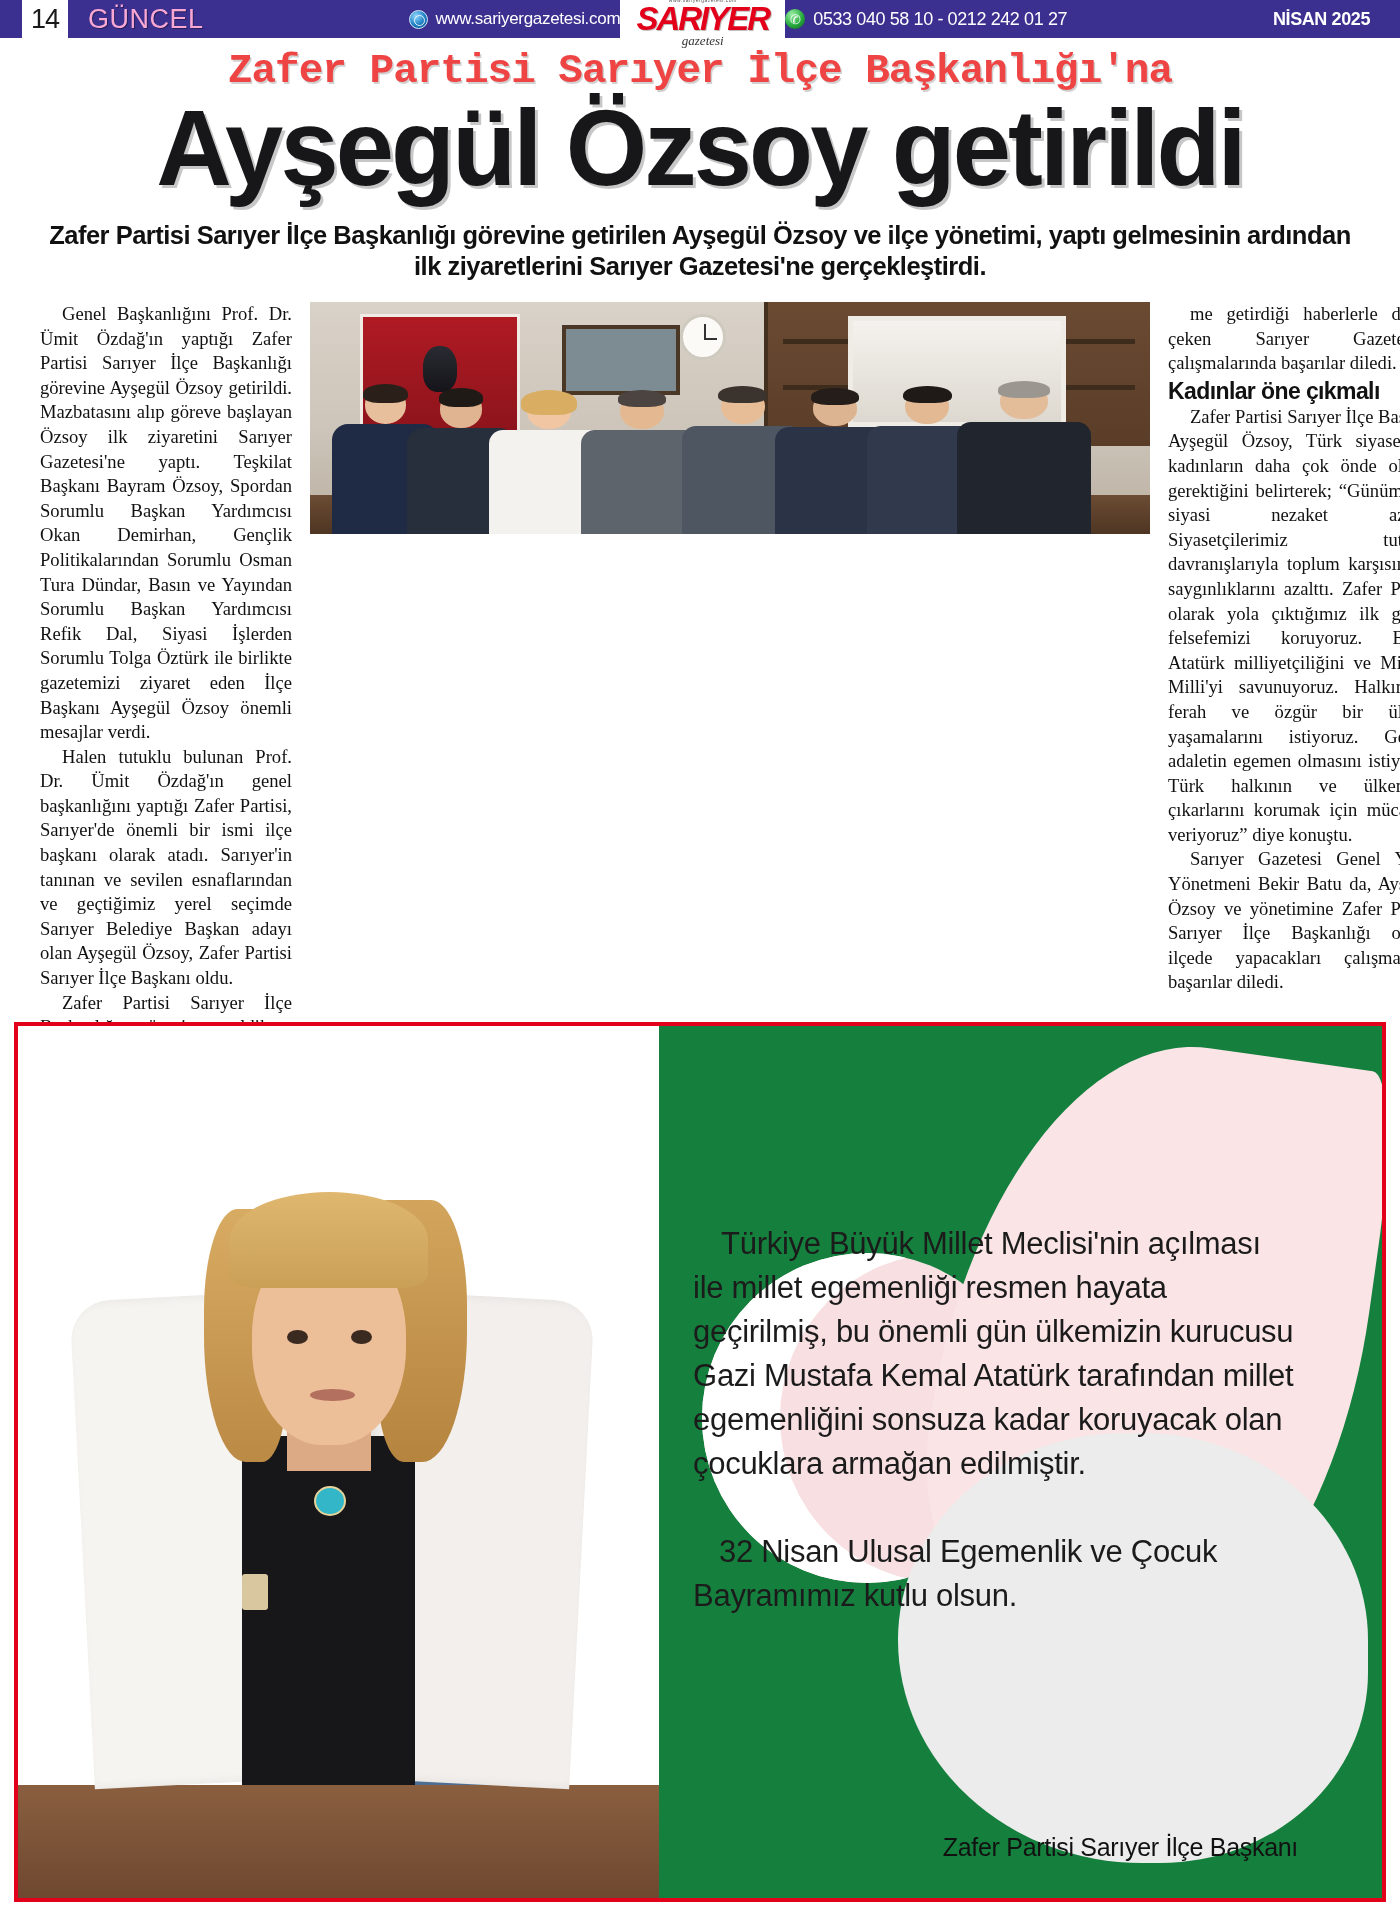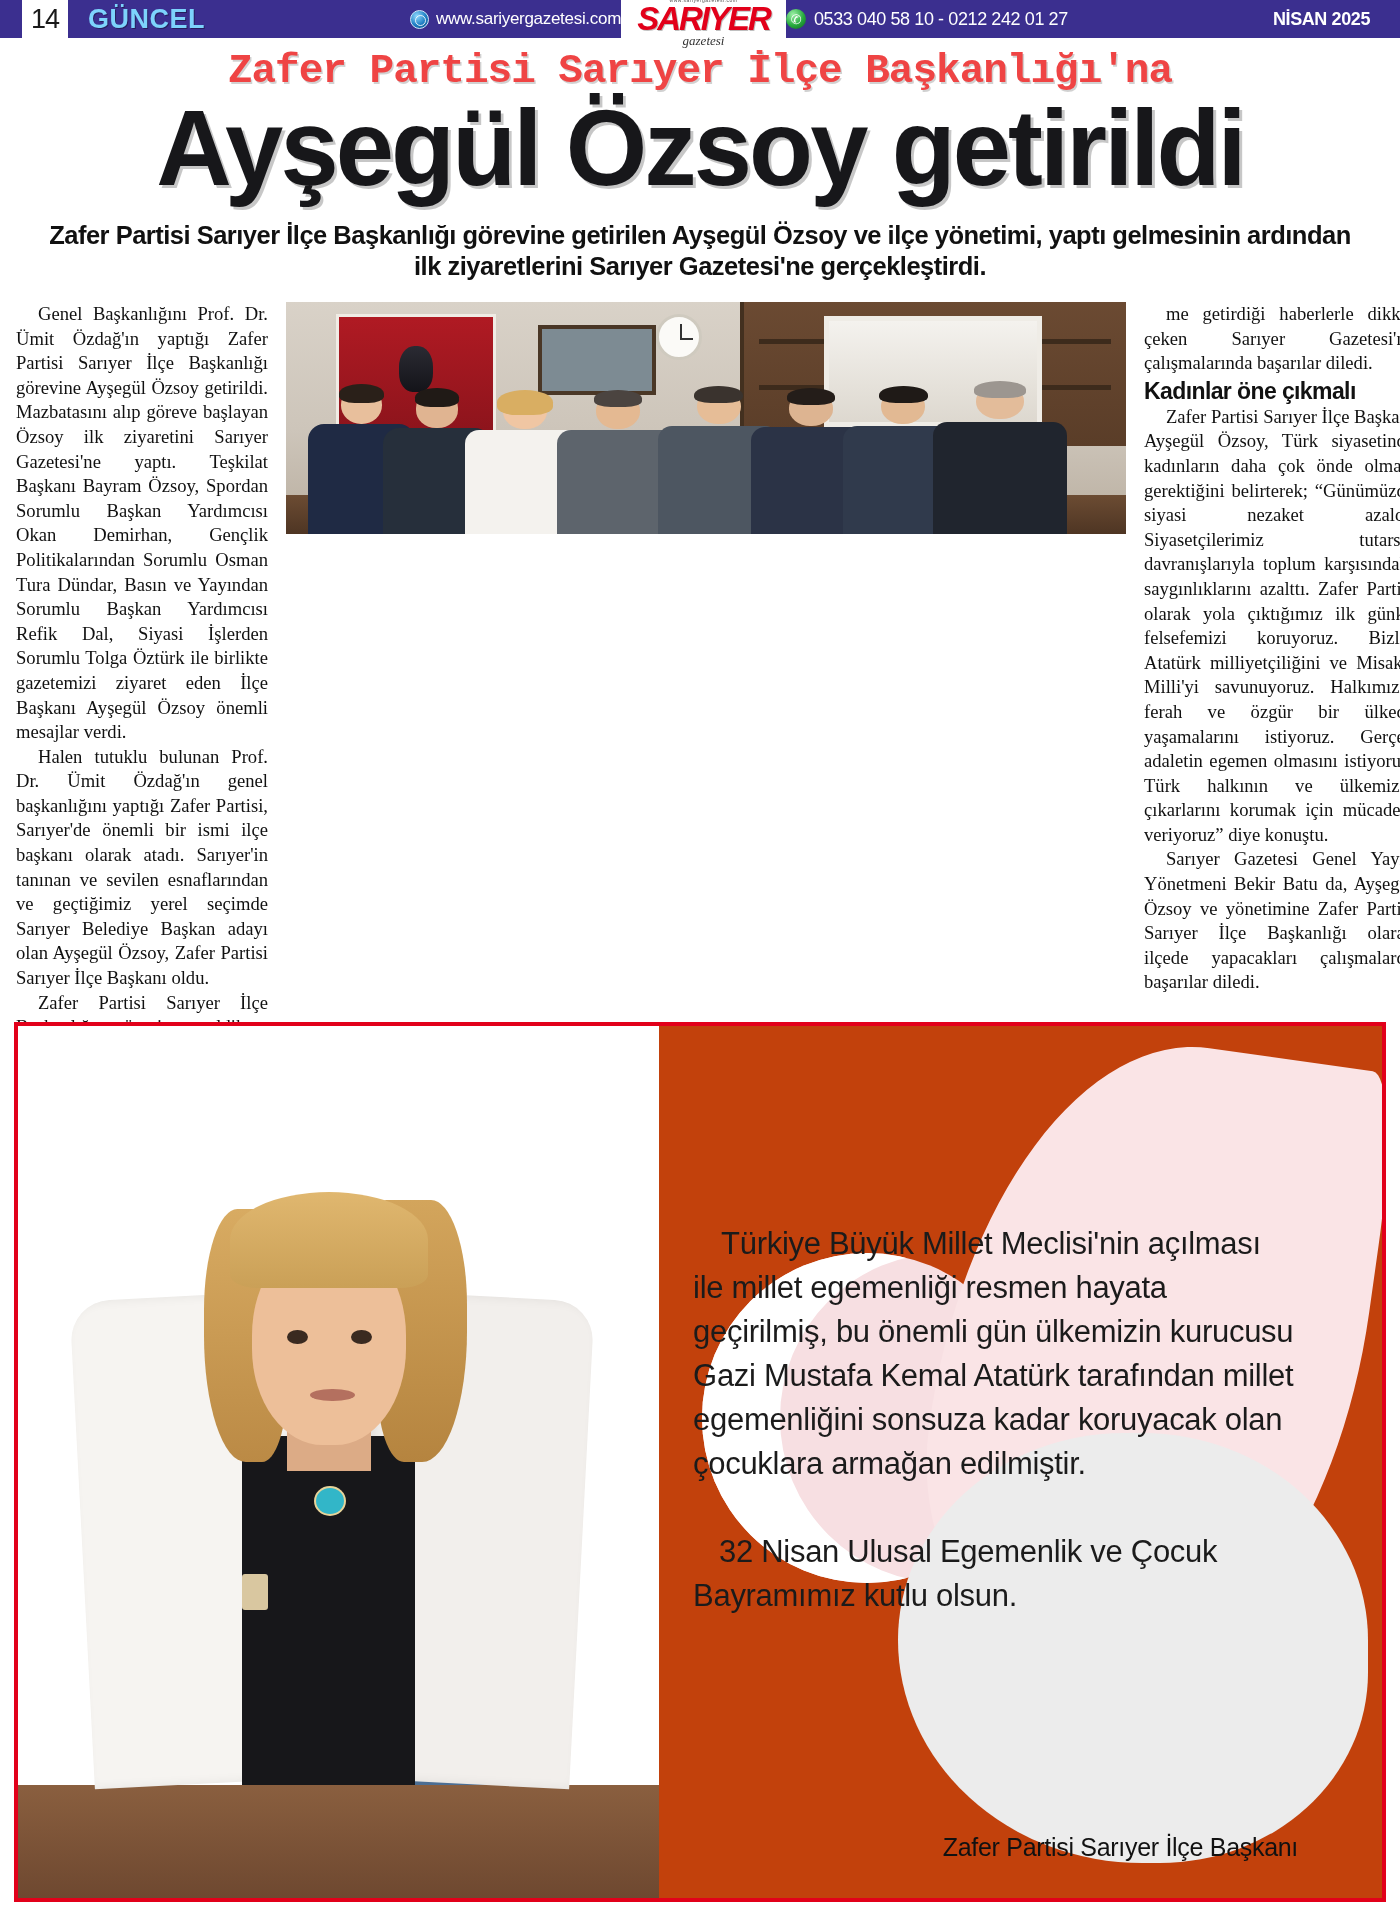--- a/index.html
+++ b/index.html
@@ -28,23 +28,23 @@
     width: 46px;
     background: #ffffff;
     color: #1a1a1a;
     font-family: "Liberation Sans", sans-serif;
     font-weight: 400;
     font-size: 27px;
     display: flex; align-items: center; justify-content: center;
     letter-spacing: -1px;
   }
   .section-name {
-    color: #7dd3fc;
+    color: #f9a8d4;
     font-family: "Liberation Sans", sans-serif;
-    font-weight: 700;
+    font-weight: 400;
     font-size: 27px;
     letter-spacing: 0.5px;
     display: flex; align-items: center;
     padding-left: 20px;
     text-shadow: 1px 1px 0 rgba(0,0,0,0.35);
   }
   .mh-spacer { flex: 1; }
   .mh-web {
     display: flex; align-items: center; gap: 7px;
     color:#fff; font-family:"Liberation Sans", sans-serif;
@@ -139,21 +139,21 @@
     line-height:31px;
     letter-spacing:-0.5px;
     margin: 22px 34px 0 34px;
   }
 
   
   .article {
     display: grid;
     grid-template-columns: 252px 262px 272px 270px 270px;
     column-gap: 18px;
-    padding: 20px 28px 0 16px;
+    padding: 20px 28px 0 40px;
     position: relative;
   }
   .col { position: relative; }
   .body-text {
     font-family:"Liberation Serif", "DejaVu Serif", serif;
     font-size: 18.6px;
     line-height: 24.6px;
     color:#111;
     text-align: justify;
     hyphens: auto;
@@ -214,21 +214,21 @@
   
   .caption-text { font-size:18.6px; line-height:24.6px; }
 
   
   .promo {
     position: absolute;
     left: 14px; right: 14px;
     top: 1022px;
     height: 880px;
     border: 4px solid #e2001a;
-    background: #c2410c;
+    background: #15803d;
     overflow: hidden;
   }
   .promo-inner { position:absolute; inset:0; display:flex; }
   .promo-photo { width: 47%; position:relative; overflow:hidden; background:#fff; }
   .promo-right { flex:1; position:relative; }
 
   
   .wm-flame {
     position:absolute; right: 3%; top: 2%;
     width: 420px; height: 640px;

